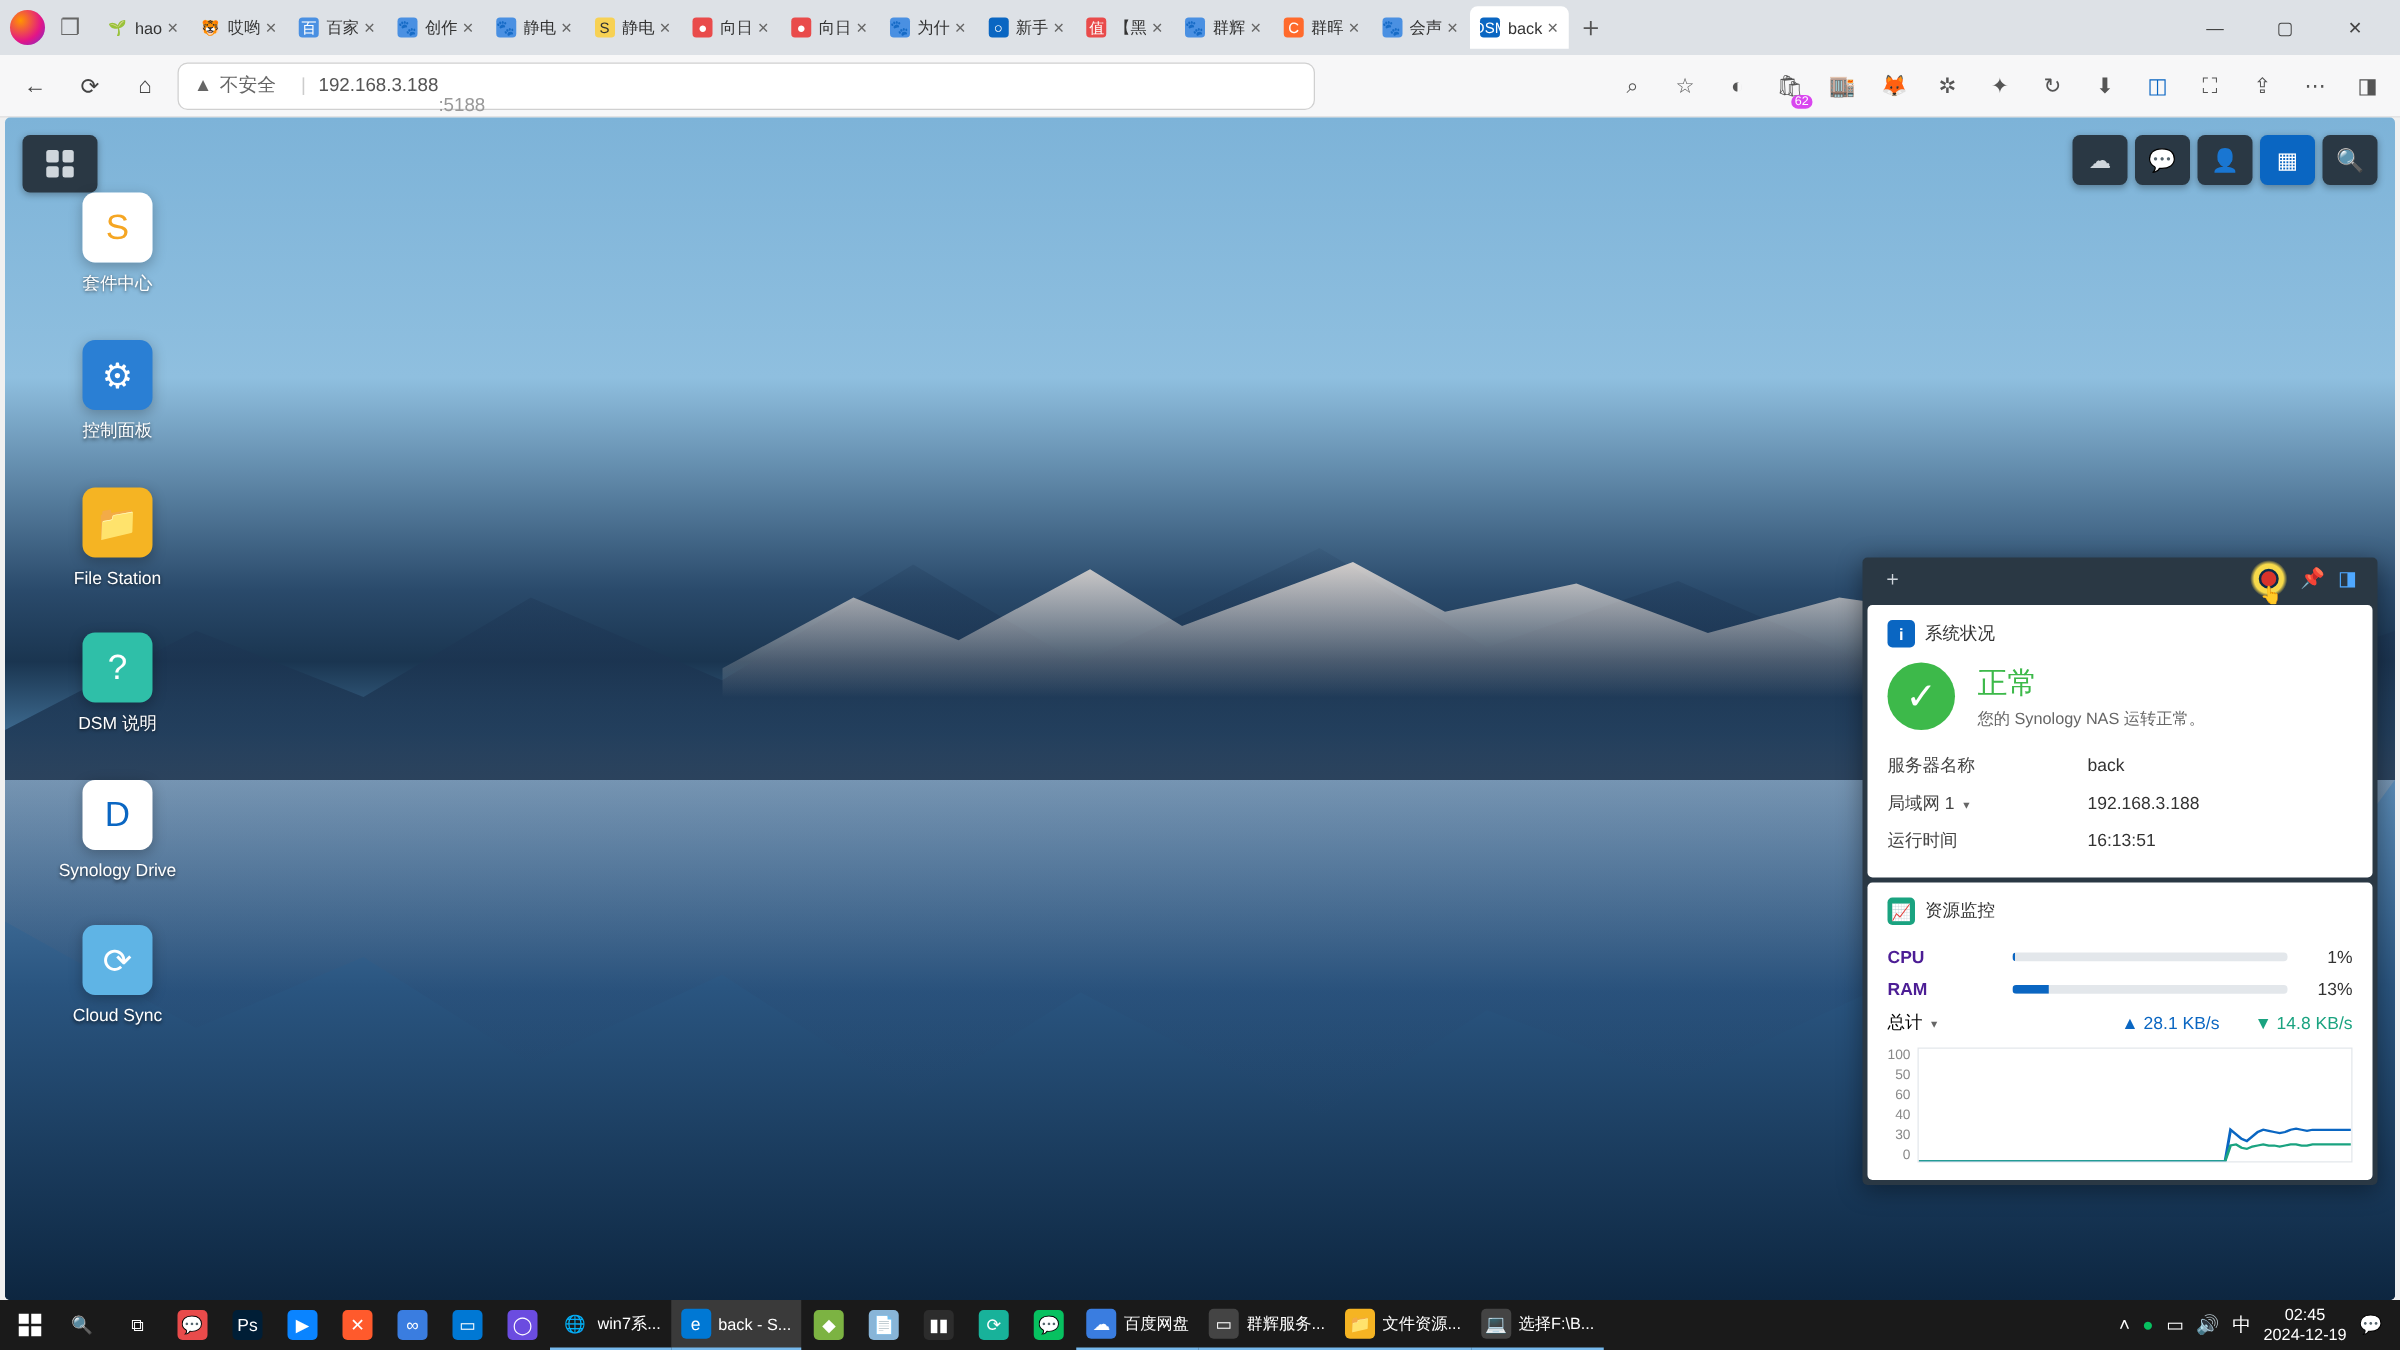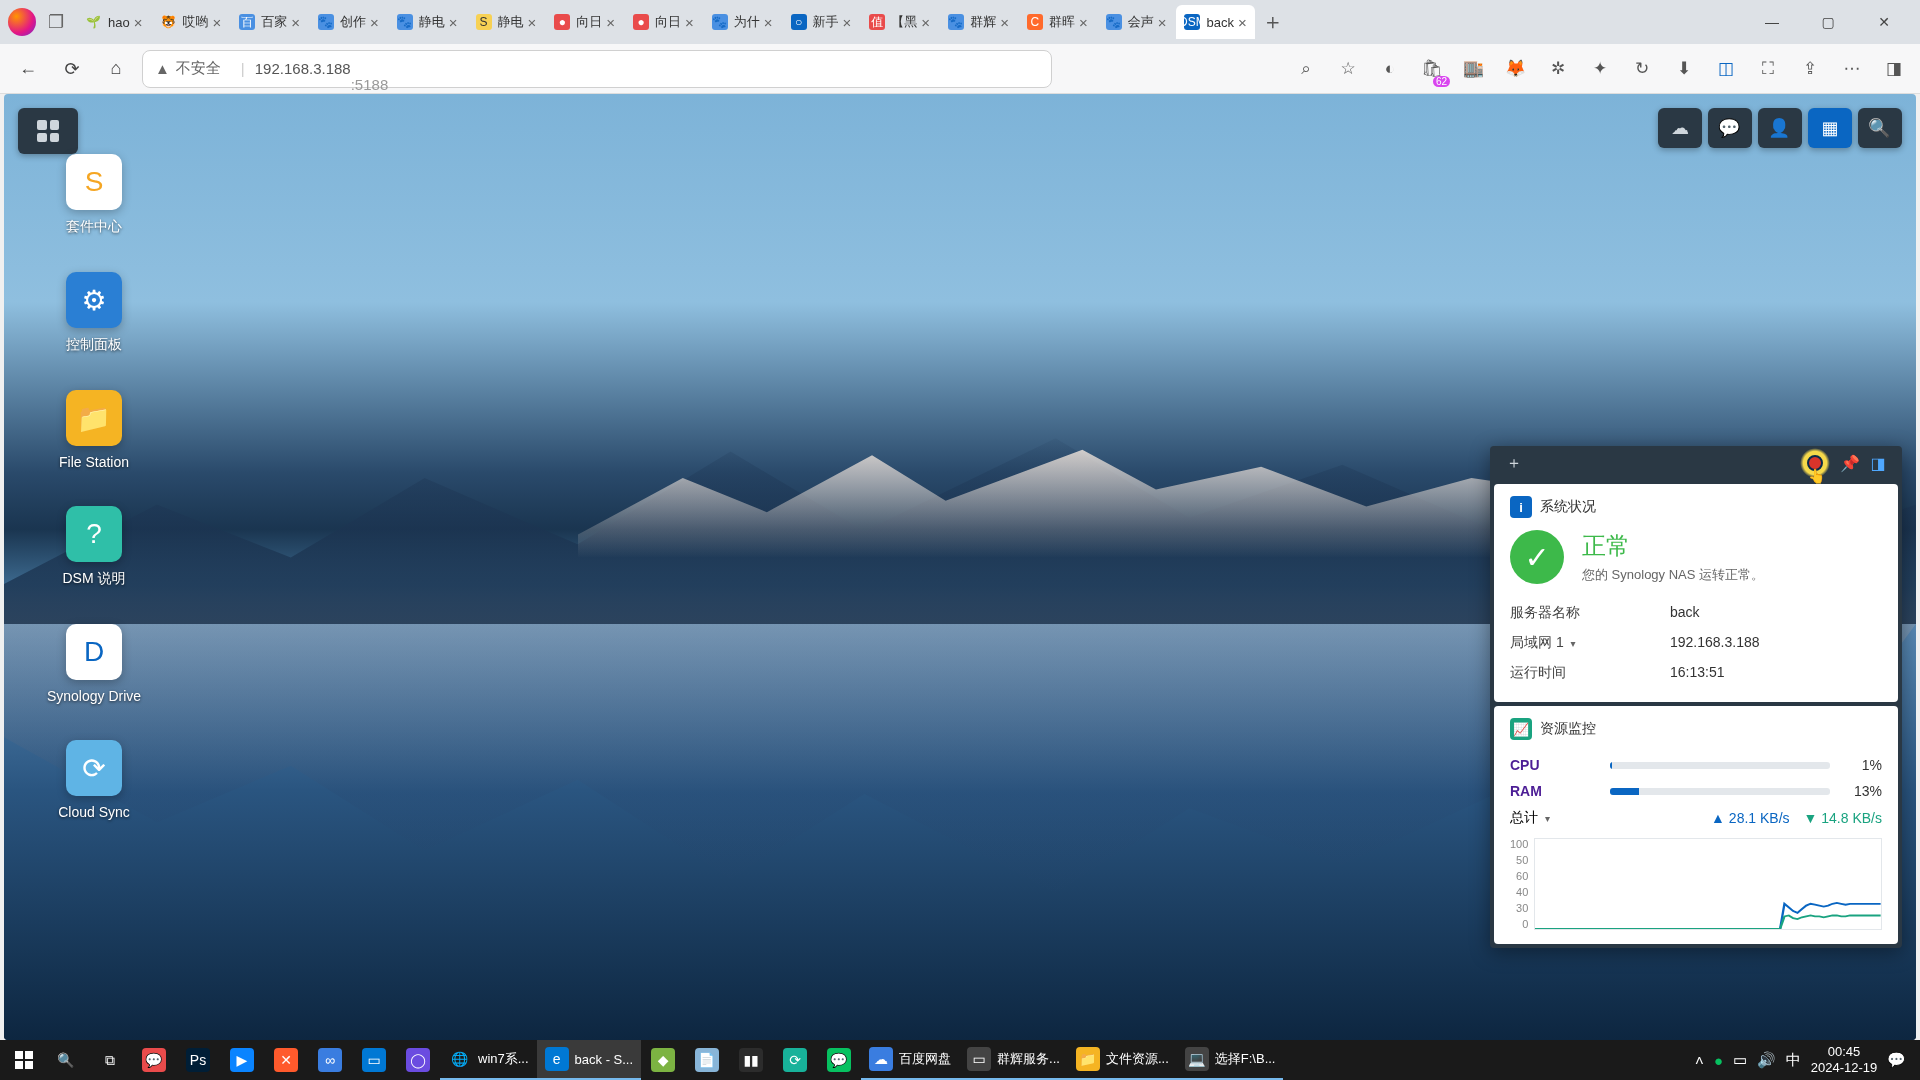--- a/index.html
+++ b/index.html
@@ -93,21 +93,21 @@
 .dropdown-caret { font-size: 10px; margin-left: 3px; color: #666; }
 
 .meter-row { display: flex; align-items: center; padding: 5px 0; font-size: 14px; }
 .meter-label { width: 100px; font-weight: bold; color: #4c1d95; }
 .meter-bar { flex: 1; height: 7px; background: #e3e7eb; border-radius: 3px; overflow: hidden; margin-right: 12px; }
 .meter-fill { height: 100%; background: #0a66c2; }
 .meter-val { width: 40px; text-align: right; color: #333; }
 
 .net-row { display: flex; align-items: center; padding: 5px 0; font-size: 14px; }
 .net-label { width: 100px; font-weight: normal; }
-.net-vals { flex: 1; display: flex; justify-content: flex-end; gap: 14px; align-items: flex-end; }
+.net-vals { flex: 1; display: flex; justify-content: flex-end; gap: 28px; align-items: flex-end; }
 .net-up { color: #0a66c2; }
 .net-down { color: #1aa380; }
 
 .chart-area { display: flex; margin-top: 6px; }
 .chart-yaxis { display: flex; flex-direction: column; justify-content: space-between; font-size: 11px; color: #888; text-align: right; padding-right: 6px; height: 92px; align-items: flex-end; }
 .chart-svg { flex: 1; height: 92px; border: 1px solid #e3e7eb; }
 
 
 .win-taskbar { position: absolute; bottom: 0; left: 0; right: 0; height: 40px; background: #1a1a1a; display: flex; align-items: center; padding: 0 4px; }
 .win-start { width: 40px; height: 40px; display: flex; align-items: center; justify-content: center; cursor: pointer; }
@@ -461,18 +461,18 @@
         <span class="wt-app-label">选择F:\B...</span>
       </div>
     </div>
   <div class="wt-tray">
     <span class="wt-tray-icon">˄</span>
     <span class="wt-tray-icon" style="color:#07c160">●</span>
     <span class="wt-tray-icon">▭</span>
     <span class="wt-tray-icon">🔊</span>
     <span class="wt-tray-icon">中</span>
     <div class="wt-clock">
-      <div>00:45</div>
+      <div>02:45</div>
       <div>2024-12-19</div>
     </div>
     <span class="wt-tray-icon">💬</span>
   </div>
 </div>
 
 </body></html>

